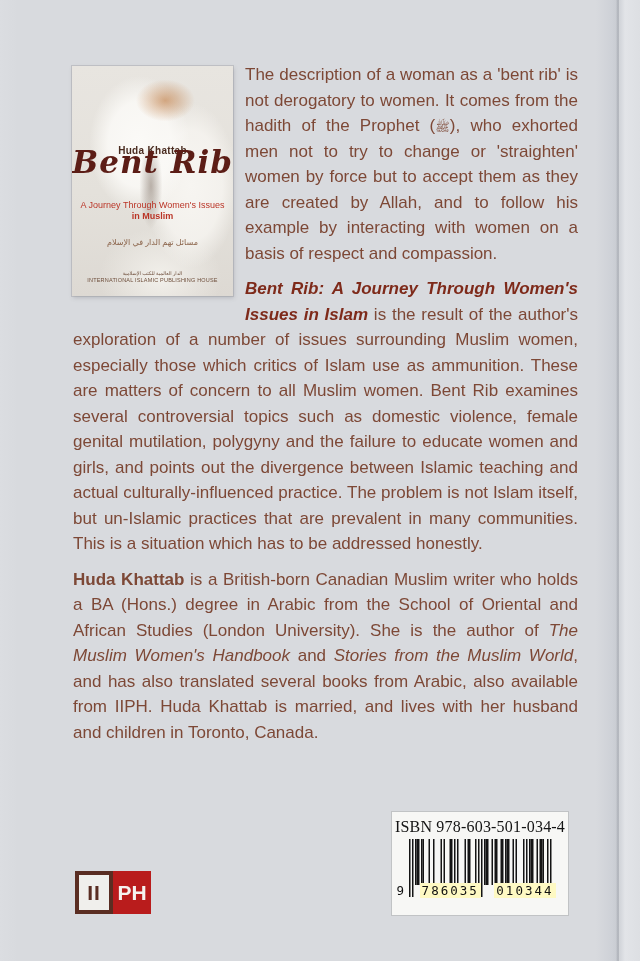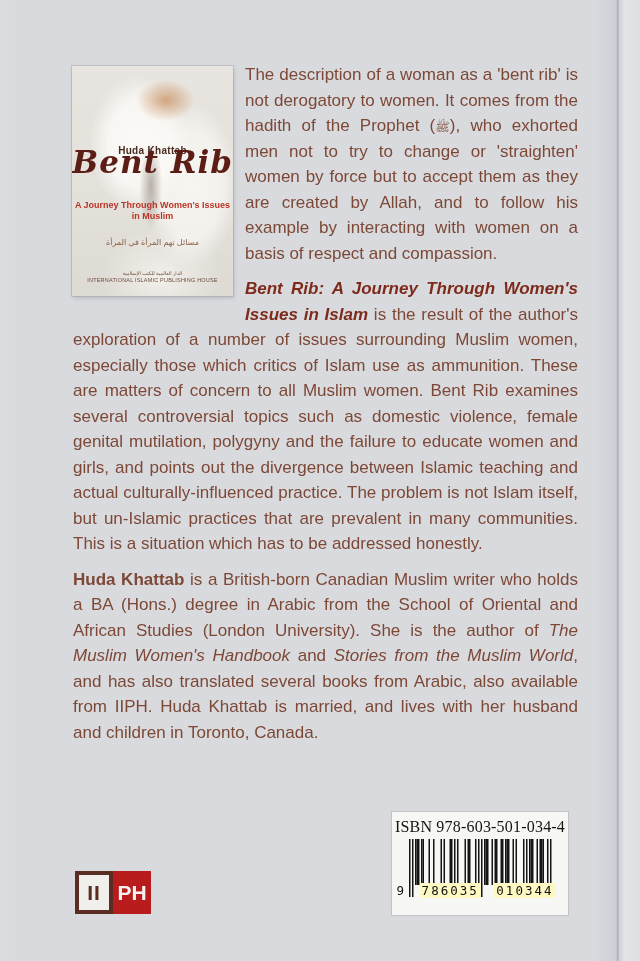--- a/index.html
+++ b/index.html
@@ -37,21 +37,21 @@
       radial-gradient(42px 30px at 58% 15%,rgba(190,118,58,.60),rgba(190,118,58,0) 70%),
       radial-gradient(16px 60px at 49% 52%,rgba(80,60,45,.38),rgba(80,60,45,0) 72%),
       radial-gradient(70px 95px at 42% 34%,#fbfaf7 0%,rgba(251,250,247,.85) 45%,rgba(251,250,247,0) 72%),
       radial-gradient(62px 110px at 74% 52%,#f7f5f1 0%,rgba(247,245,241,.8) 50%,rgba(247,245,241,0) 75%),
       radial-gradient(85px 70px at 55% 92%,rgba(243,241,236,.95),rgba(243,241,236,0) 72%);
   }
   .cover-thumb .txt{position:absolute;left:0;width:100%;text-align:center;}
   .cover-author{top:72px;font-size:10px;font-weight:700;color:#4a2c20;letter-spacing:.3px;}
   .cover-title{top:84px;font-family:"DejaVu Serif","Liberation Serif",serif;font-style:italic;font-weight:700;
     font-size:31px;color:#5c1d16;letter-spacing:1px;}
-  .cover-sub1{top:127px;font-size:9px;font-weight:700;color:#ba3426;}
+  .cover-sub1{top:127px;font-size:9px;font-weight:400;color:#ba3426;}
   .cover-sub2{top:138px;font-size:9px;font-weight:700;color:#ba3426;}
   .cover-arabic{top:164px;font-size:8px;color:#8a6248;}
   .cover-pub-ar{top:195px;font-size:5px;color:#6e4e3b;}
   .cover-pub-en{top:202px;font-size:5.5px;color:#6e4e3b;letter-spacing:.2px;}
   
   .isbn-box{
     position:absolute;left:392px;top:812px;width:176px;height:103px;
     background:#f7f7f5;box-shadow:0 0 0 1px rgba(160,160,160,.4);
     text-align:center;
   }
@@ -80,21 +80,21 @@
   <div class="crease"></div>
 
   <div class="content">
 
     <div class="cover-thumb">
       <div class="flower"></div>
       <div class="txt cover-author">Huda Khattab</div>
       <div class="txt cover-title">Bent Rib</div>
       <div class="txt cover-sub1">A Journey Through Women's Issues</div>
       <div class="txt cover-sub2">in Muslim</div>
-      <div class="txt cover-arabic">مسائل تهم المرأة في المرأة</div>
+      <div class="txt cover-arabic">مسائل تهم الدار في الإسلام</div>
       <div class="txt cover-pub-ar">الدار العالمية للكتب الإسلامية</div>
       <div class="txt cover-pub-en">INTERNATIONAL ISLAMIC PUBLISHING HOUSE</div>
     </div>
 
     <p><span class="seg-n">The description of a woman as a 'bent rib' is not derogatory to women. It comes from the hadith of the Prophet (</span><span class="seg-sym">ﷺ</span><span class="seg-n">), who exhorted men not to try to change or 'straighten' women by force but to accept them as they are created by Allah, and to follow his example by interacting with women on a basis of respect and compassion.</span></p>
     <p><span class="seg-bim">Bent Rib: A Journey Through Women's Issues in Islam</span><span class="seg-n"> is the result of the author's exploration of a number of issues surrounding Muslim women, especially those which critics of Islam use as ammunition. These are matters of concern to all Muslim women. Bent Rib examines several controversial topics such as domestic violence, female genital mutilation, polygyny and the failure to educate women and girls, and points out the divergence between Islamic teaching and actual culturally-influenced practice. The problem is not Islam itself, but un-Islamic practices that are prevalent in many communities. This is a situation which has to be addressed honestly.</span></p>
     <p><span class="seg-b">Huda Khattab</span><span class="seg-n"> is a British-born Canadian Muslim writer who holds a BA (Hons.) degree in Arabic from the School of Oriental and African Studies (London University). She is the author of </span><span class="seg-i">The Muslim Women's Handbook</span><span class="seg-n"> and </span><span class="seg-i">Stories from the Muslim World</span><span class="seg-n">, and has also translated several books from Arabic, also available from IIPH. Huda Khattab is married, and lives with her husband and children in Toronto, Canada.</span></p>
   </div>
 
   <div class="isbn-box">

